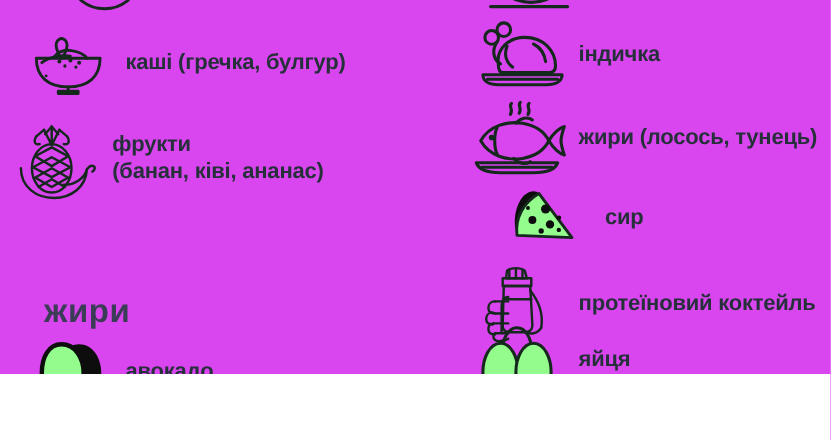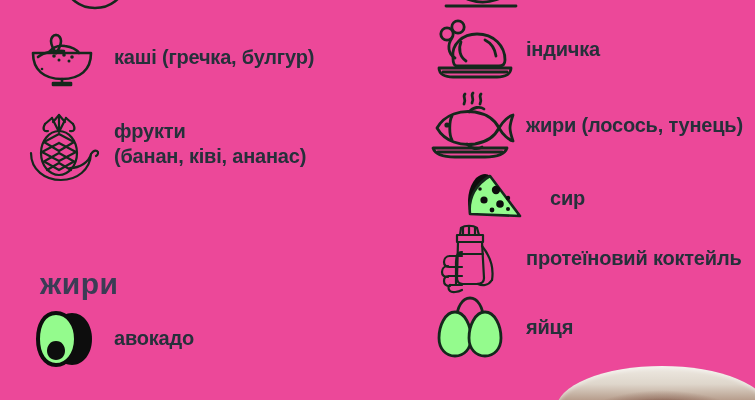--- a/index.html
+++ b/index.html
@@ -8,22 +8,22 @@
   }
   body {
     width: 755px;
     height: 400px;
     overflow: hidden;
     font-family: "Liberation Sans", sans-serif;
   }
   #infographic {
     position: relative;
     width: 755px;
-    height: 400px;
-    background: #ec4899;
+    height: 340px;
+    background: #d946ef;
     overflow: hidden;
   }
 
   
   .food-row {
     position: absolute;
     display: flex;
     align-items: center;
   }
   .food-icon {
@@ -56,28 +56,28 @@
     color: #3b3c55;
     font-family: Liberation Sans, sans-serif;
     font-weight: 700;
     font-size: 30px;
     line-height: 34px;
     letter-spacing: 0.5px;
   }
 
   
   #row-porridge  { left: 14px;  top: 26px;  }
-  #row-fruits    { left: 14px;  top: 104px; }
+  #row-fruits    { left: 2px;  top: 104px; }
   #heading-fats  { left: 40px;  top: 267px; }
   #row-avocado   { left: 14px;  top: 307px; }
 
   #row-turkey    { left: 424px; top: 16px; align-items: center;  }
   #row-fish      { left: 424px; top: 90px;  }
   #row-cheese    { left: 448px; top: 168px; }
-  #row-shake     { left: 424px; top: 222px; }
+  #row-shake     { left: 424px; top: 240px; }
   #row-eggs      { left: 424px; top: 292px; }
 
   
   .cropped-top {
     position: absolute;
     top: 0;
     overflow: hidden;
   }
   #crop-veg  { left: 52px;  width: 86px; height: 14px; }
   #crop-meat { left: 436px; width: 90px; height: 12px; }

